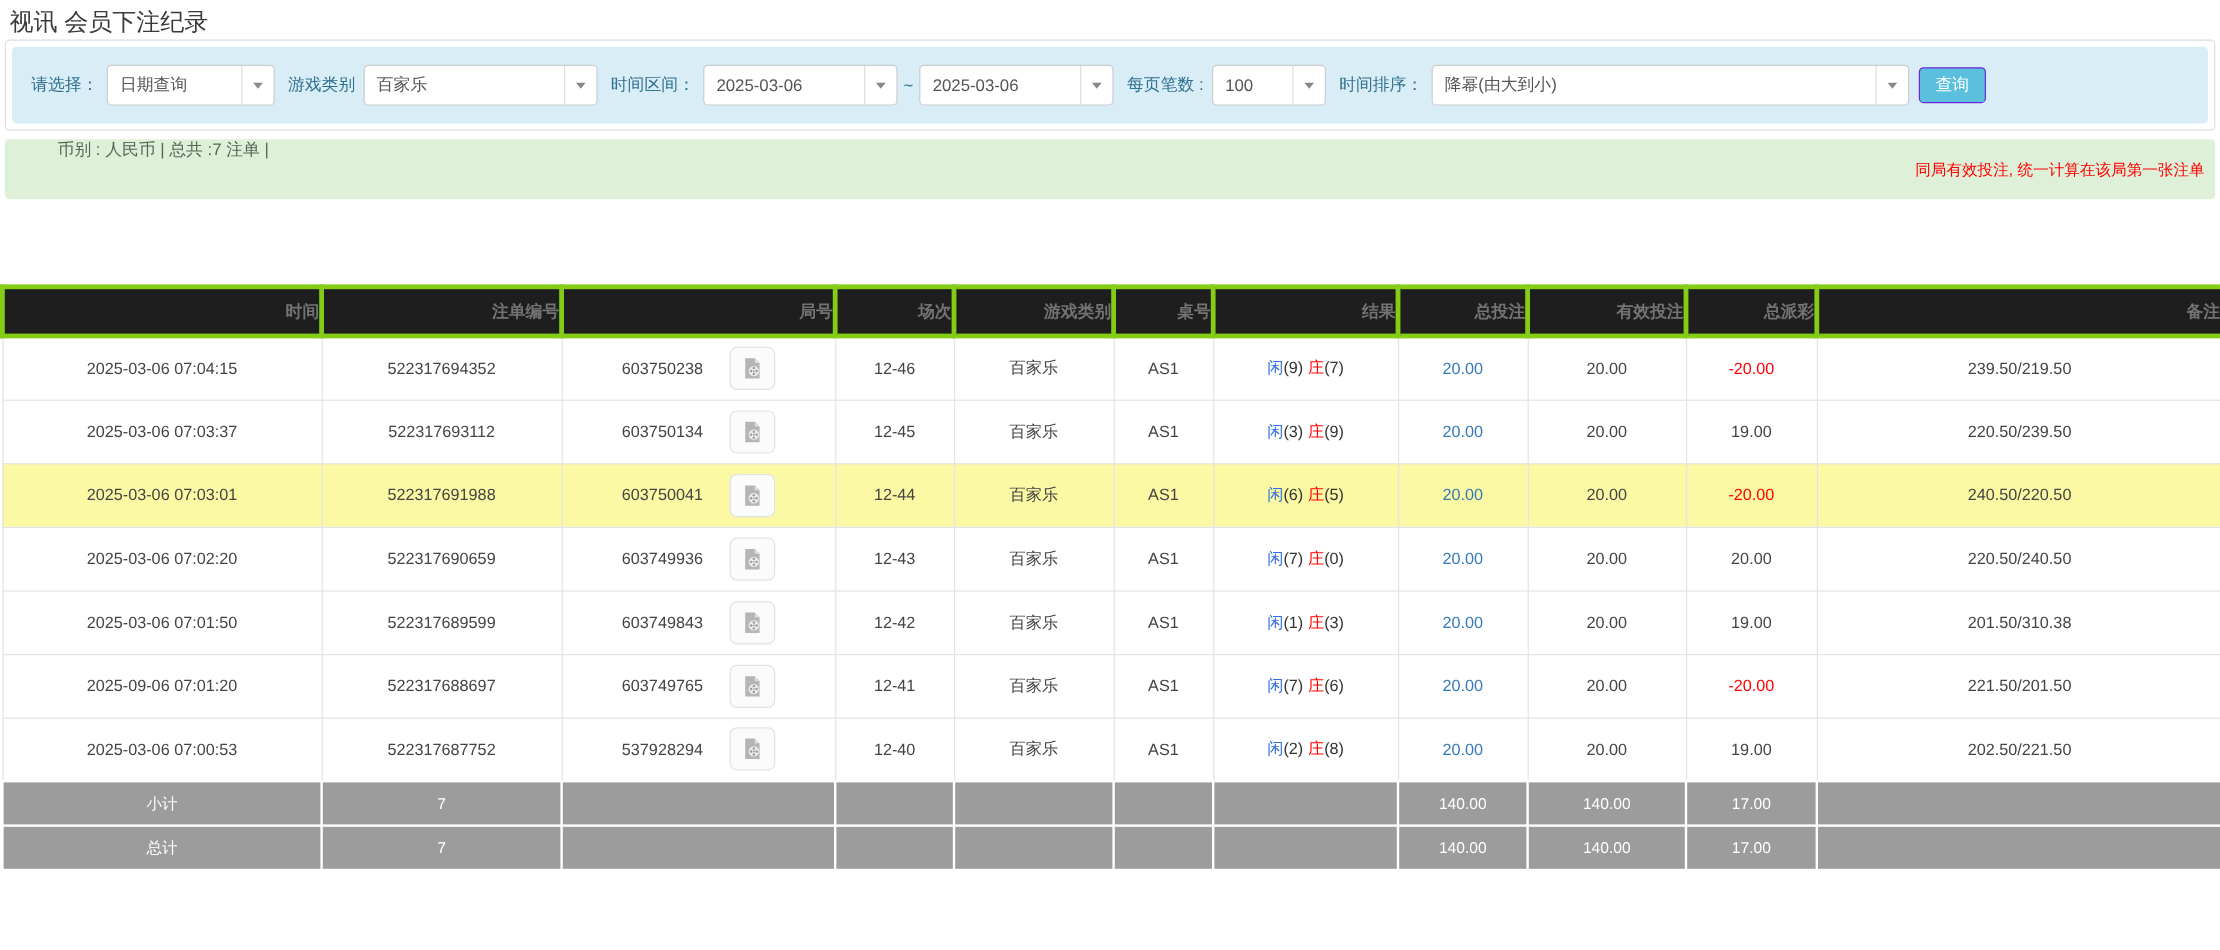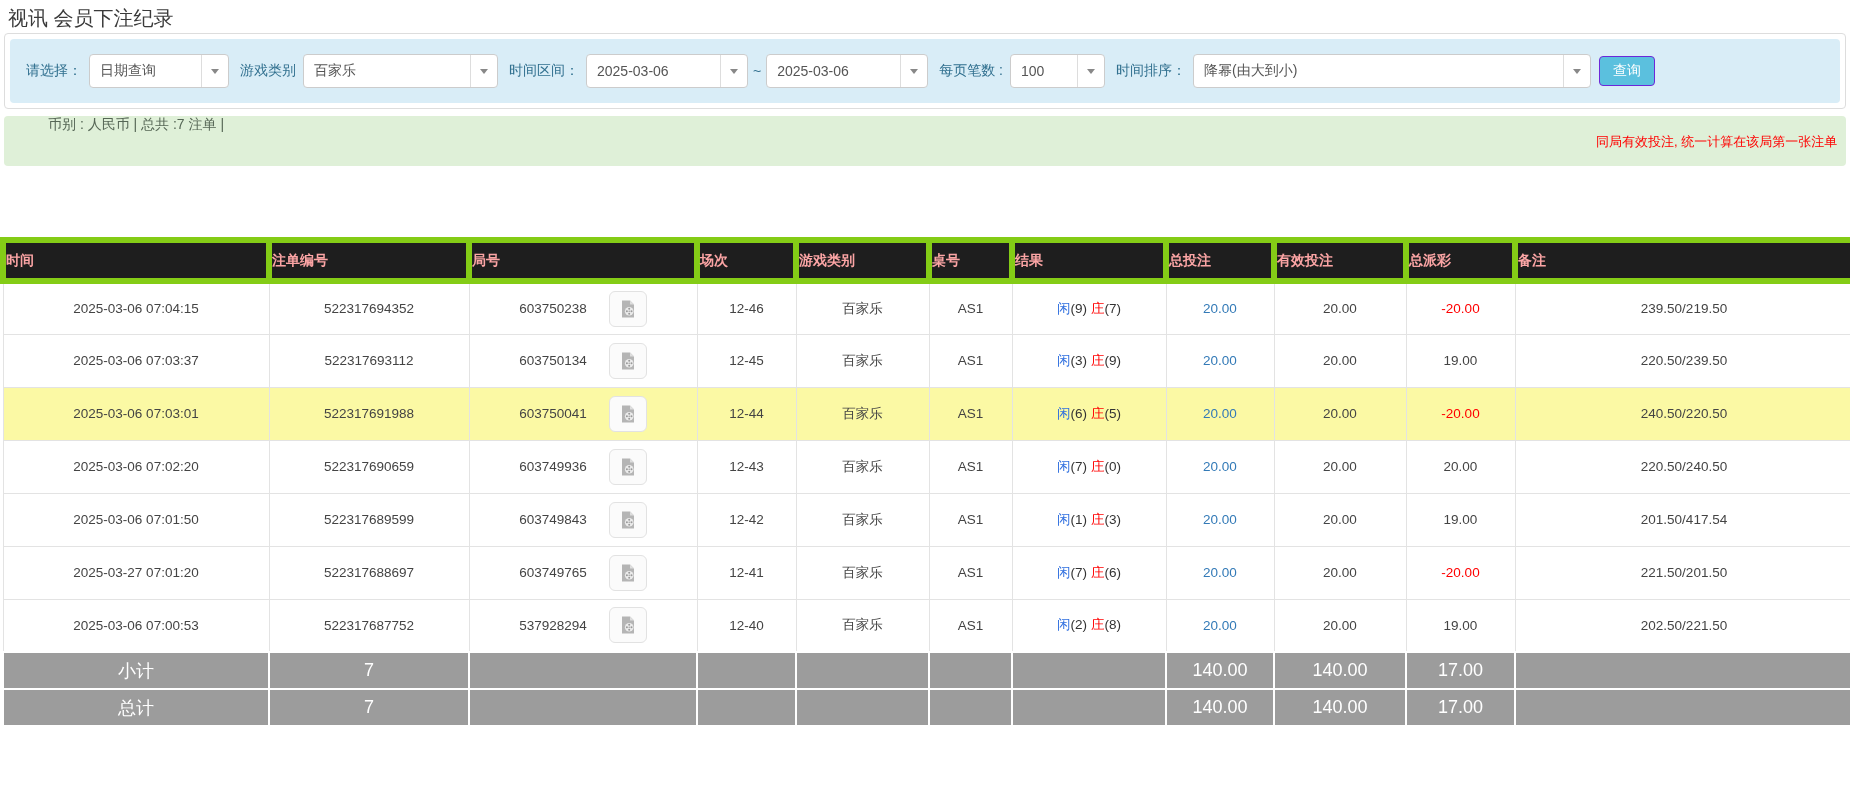--- a/index.html
+++ b/index.html
@@ -22,31 +22,31 @@
   .dd-caret { width:27px; align-self:stretch; border-left:1px solid #ddd; display:flex; align-items:center; justify-content:center; }
   .caret-shape { width:0; height:0; border-left:4px solid transparent; border-right:4px solid transparent; border-top:5px solid #888; }
   .search-btn { background:#5bc0de; color:#fff; border:1px solid #6d28d9; border-radius:4px; height:30px; padding:0 13px; font-size:14px; margin-left:8px; cursor:pointer; }
 
   
   .summary-bar { margin:7px 4px 0 4px; background:#dff0d8; border-radius:4px; height:50px; display:flex; align-items:flex-start; font-size:14px; color:#556655; padding-left:44px; position:relative; overflow:hidden; }
   .notice { position:absolute; left:1592px; top:17px; color:#f00; font-size:13px; white-space:nowrap; }
 
   
   .bet-table { width:1850px; border-collapse:collapse; table-layout:fixed; margin-top:71px; }
-  .bet-table thead th { background:#1e1e1e; color:#fca5a5; font-weight:bold; font-size:14px; height:41px; border:6px solid #84cc16; text-align:left; padding:0; }
+  .bet-table thead th { background:#1e1e1e; color:#737373; font-weight:bold; font-size:14px; height:41px; border:4px solid #84cc16; text-align:right; padding:0; }
   .bet-table tbody td { background:#fff; height:53px; text-align:center; font-size:13.5px; color:#444; border:1px solid #e3e3e3; padding:0 4px; }
   .bet-table tr.highlight td { background:#fbf9a4; }
   .round-wrap { display:inline-flex; align-items:center; gap:22px; }
   .video-btn { width:38px; height:36px; background:#fbfbfb; border:1px solid #e2e2e2; border-radius:6px; display:inline-flex; align-items:center; justify-content:center; cursor:pointer; padding:0; }
   .rp { color:#2f6fdf; }
   .rb { color:#f00; margin-left:4px; }
   .rs { color:#333; }
   .amount-link { color:#337ab7; cursor:pointer; }
   .payout-neg { color:#f00; }
-  .bet-table tr.footer-row td { background:#9c9c9c; color:#fff; height:37px; border:2px solid #fff; font-size:18px; }
+  .bet-table tr.footer-row td { background:#9c9c9c; color:#fff; height:37px; border:2px solid #fff; font-size:13px; }
 </style>
 </head>
 <body>
 
 <div class="page-title">视讯 会员下注纪录</div>
 
 <div class="filter-panel">
   <div class="filter-bar">
     <span class="f-label">请选择：</span>
     <div class="dropdown" style="width:140px">
@@ -260,24 +260,24 @@
               </svg>
             </button>
           </span></td>
         <td><span>12-42</span></td>
         <td><span>百家乐</span></td>
         <td><span>AS1</span></td>
         <td><span class="rp">闲</span><span class="rs">(1)</span><span class="rb">庄</span><span class="rs">(3)</span></td>
         <td><span class="amount-link">20.00</span></td>
         <td><span>20.00</span></td>
         <td><span class="">19.00</span></td>
-        <td><span>201.50/417.54</span></td>
-      </tr>
-      <tr class="data-row">
-        <td><span>2025-03-27 07:01:20</span></td>
+        <td><span>201.50/310.38</span></td>
+      </tr>
+      <tr class="data-row">
+        <td><span>2025-09-06 07:01:20</span></td>
         <td><span>522317688697</span></td>
         <td><span class="round-wrap">
             <span>603749765</span>
             <button class="video-btn">
               <svg width="20" height="20" viewBox="0 0 20 20">
                 <path d="M4 1.5h8l4 4v13H4z" fill="#b5b5b5"></path>
                 <path d="M12 1.5l4 4h-4z" fill="#dedede"></path>
                 <circle cx="11.2" cy="12.2" r="4.3" fill="#ececec"></circle>
                 <circle cx="11.2" cy="9.7" r="1" fill="#9a9a9a"></circle>
                 <circle cx="8.9" cy="12.2" r="1" fill="#9a9a9a"></circle>

